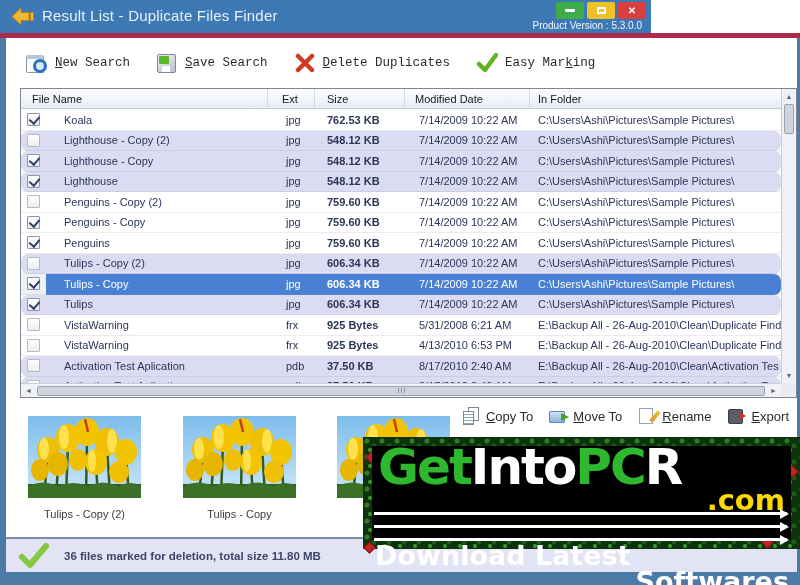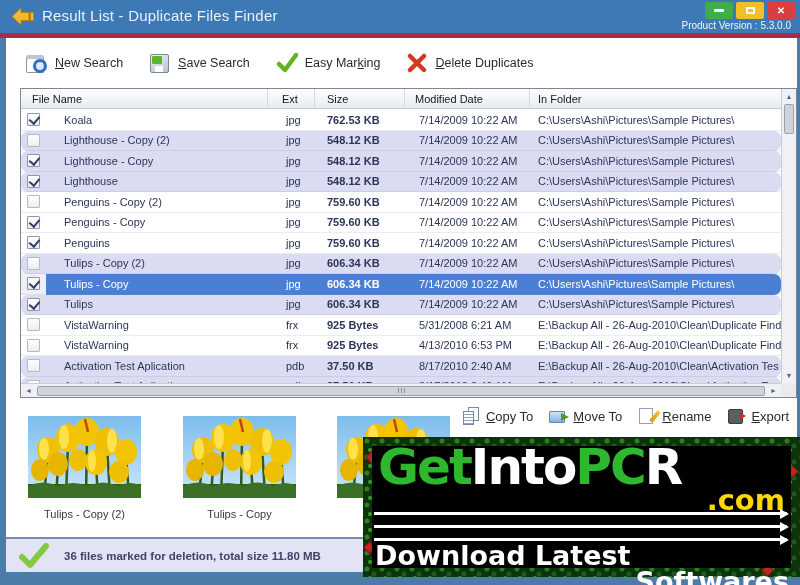--- a/index.html
+++ b/index.html
@@ -2,39 +2,39 @@
 <html><head>
 <meta charset="utf-8">
 <style>
   * { margin:0; padding:0; box-sizing:border-box; }
   html,body { background:#222; }
   .window {
     position:relative; width:800px; height:585px; overflow:hidden;
     font-family:"Liberation Sans", sans-serif; background:#ffffff;
   }
   
-  .titlebar { position:absolute; left:0; top:0; width:800px; height:33px; background:#3c79b5; }
+  .titlebar { position:absolute; left:0; top:0; width:651px; height:33px; background:#3c79b5; }
   .back-icon { position:absolute; left:12px; top:7px; }
   .title { position:absolute; left:42px; top:7px; font-size:15px; color:#eaf1f9; letter-spacing:.2px; white-space:nowrap; }
   .win-controls { position:absolute; right:5px; top:2px; display:flex; gap:3px; }
   .wbtn { width:28px; height:17px; border-radius:2px; display:flex; align-items:center; justify-content:center; cursor:pointer; }
   .wbtn.min { background:#3fae49; }
   .wbtn.max { background:#f0c028; }
   .wbtn.close { background:#d84040; color:#fff; font-size:10px; font-weight:bold; line-height:1; }
   .wbtn.min .bar { width:10px; height:3px; background:#fff; border-radius:1px; }
   .wbtn.max .box { width:9px; height:7px; border:2px solid #fff; }
   .version { position:absolute; right:9px; top:20px; font-size:10px; color:#f2f6fb; }
   .redline { position:absolute; left:0; top:33px; width:800px; height:5px; background:#ac2a4c; }
   
   .leftedge  { position:absolute; left:0; top:38px; width:6px; height:547px; background:#4c7ba7; }
   .rightedge { position:absolute; right:0; top:38px; width:3px; height:547px; background:#4c7ba7; }
   .bottomedge{ position:absolute; left:0; top:572px; width:800px; height:13px; background:#4c7ba7; }
   
   .toolbar { position:absolute; left:6px; top:38px; width:791px; height:50px; background:#fff; display:flex; align-items:center; padding-left:20px; gap:26px; }
-  .tbtn { display:inline-flex; align-items:center; gap:7px; background:none; border:none; font-family:Liberation Sans, sans-serif; font-size:12.5px; color:#2b2b2b; cursor:pointer; white-space:nowrap; }
+  .tbtn { display:inline-flex; align-items:center; gap:7px; background:none; border:none; font-family:Liberation Mono, monospace; font-size:12.5px; color:#2b2b2b; cursor:pointer; white-space:nowrap; }
   .tbtn u { text-decoration:underline; }
   
   .ic { position:relative; display:inline-block; width:22px; height:20px; }
   .ic-new::before { content:""; position:absolute; left:0; top:2px; width:16px; height:13px; background:#fdfdfe; border:1px solid #8a94a6; border-top:4px solid #b9c6d8; border-radius:2px; }
   .ic-new::after { content:""; position:absolute; right:1px; bottom:0; width:8px; height:8px; border:3px solid #2f6fc0; border-radius:50%; background:rgba(200,225,250,.7); }
   .ic-save::before { content:""; position:absolute; left:1px; top:1px; width:17px; height:17px; background:linear-gradient(150deg,#eef1f5,#b9c2cf); border:1px solid #7c8696; border-radius:2px; }
   .ic-save::after { content:""; position:absolute; left:3px; top:3px; width:10px; height:8px; background:#5cb82a; border-radius:1px; box-shadow:2px 9px 0 -1px #fff; }
   
   .table { position:absolute; left:20px; top:88px; width:777px; height:310px; border:1px solid #7f8692; background:#fff;padding-left:36px; }
   .thead { position:absolute; left:0; top:0; right:15px; height:20px; display:flex; background:linear-gradient(#fefefe,#e7ebf2); border-bottom:1px solid #c3cad6; font-size:11px; color:#16181c; }
@@ -87,21 +87,21 @@
   .thumb { position:absolute; top:0; width:113px; text-align:center; cursor:pointer; }
   .thumb:nth-child(1) { left:22px; }
   .thumb:nth-child(2) { left:177px; }
   .thumb:nth-child(3) { left:331px; }
   .thumb svg { display:block; }
   .thumb figcaption { margin-top:10px; font-size:11px; color:#3a3a3a; white-space:nowrap; }
   
   .statusbar { position:absolute; left:6px; top:537px; width:791px; height:35px; background:#e2e3f4; border-top:2px solid #7d89ad; display:flex; align-items:center; padding-left:13px; gap:15px; }
   .status-text { font-size:11.5px; font-weight:600; color:#3f4468; }
   
-  .watermark { position:absolute; left:363px; top:437px; width:437px; height:140px; z-index:50;
+  .watermark { position:absolute; left:363px; top:437px; width:437px; height:112px; z-index:50;
     background-color:#0d330d;
     background-image:
       radial-gradient(circle at 4px 4px,  #2f7d22 2px, transparent 3px),
       radial-gradient(circle at 11px 9px, #1c5c16 2px, transparent 3px),
       radial-gradient(circle at 7px 13px, #3a9629 1.5px, transparent 2.5px);
     background-size:15px 16px;
     font-family:"DejaVu Sans", sans-serif;
   }
   .wm-inner { position:absolute; inset:9px; background:#000; overflow:visible; }
   .wm-brand { position:absolute; left:6px; top:-4px; font-size:50px; font-weight:800; letter-spacing:-2px; line-height:1.0; white-space:nowrap; }
@@ -147,32 +147,32 @@
       <span class="ic ic-new"></span>
       <span><span></span><u>N</u><span>ew Search</span></span>
     </button>
     <button class="tbtn">
       <span class="ic ic-save"></span>
       <span><span></span><u>S</u><span>ave Search</span></span>
     </button>
     <button class="tbtn">
       <span class="ic">
         <svg width="22" height="20" viewBox="0 0 22 20">
+            <path d="M4 3 L18 17 M18 3 L4 17" fill="none" stroke="#d03a22" stroke-width="4.5" stroke-linecap="round"></path>
+          </svg>
+      </span>
+      <span><span></span><u>D</u><span>elete Duplicates</span></span>
+    </button>
+    <button class="tbtn">
+      <span class="ic">
+        <svg width="22" height="20" viewBox="0 0 22 20">
             <path d="M3 11 L9 17 L20 2" fill="none" stroke="#62b41e" stroke-width="4.5" stroke-linecap="round" stroke-linejoin="round"></path>
           </svg>
       </span>
       <span><span>Easy Mar</span><u>k</u><span>ing</span></span>
-    </button>
-    <button class="tbtn">
-      <span class="ic">
-        <svg width="22" height="20" viewBox="0 0 22 20">
-            <path d="M4 3 L18 17 M18 3 L4 17" fill="none" stroke="#d03a22" stroke-width="4.5" stroke-linecap="round"></path>
-          </svg>
-      </span>
-      <span><span></span><u>D</u><span>elete Duplicates</span></span>
     </button>
   </div>
 
   <div class="table">
     <div class="thead">
       <div class="th th-name">File Name</div>
       <div class="th th-ext">Ext</div>
       <div class="th th-size">Size</div>
       <div class="th th-date">Modified Date</div>
       <div class="th th-folder">In Folder</div>

